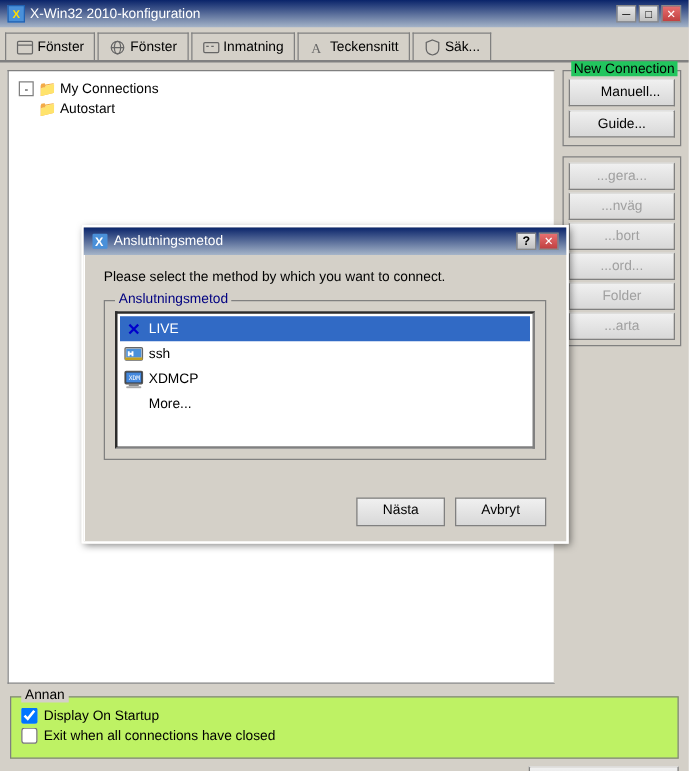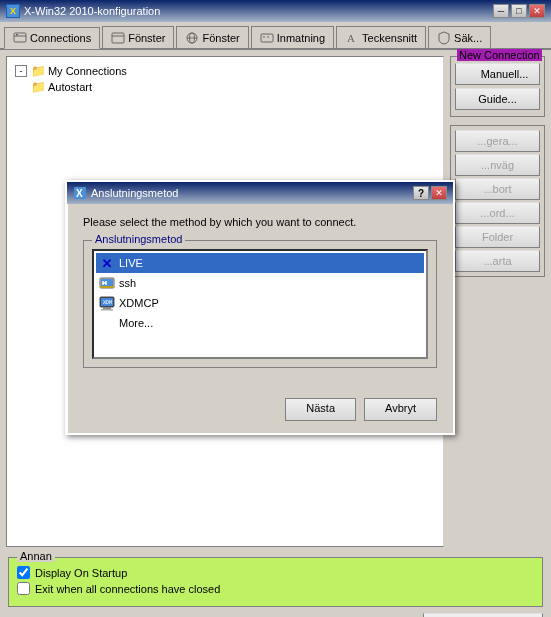--- a/index.html
+++ b/index.html
@@ -306,30 +306,20 @@
     <span>X-Win32 2010-konfiguration</span>
   </div>
   <div class="title-bar-buttons">
     <div class="title-btn">─</div>
     <div class="title-btn">□</div>
     <div class="title-btn close">✕</div>
   </div>
 </div>
 
 <div class="tab-bar">
-  <div class="tab active">
-    <div class="tab-icon">
-      <svg width="14" height="14" viewBox="0 0 14 14">
-        <rect x="1" y="2" width="12" height="9" rx="1" fill="none" stroke="#666" stroke-width="1"></rect>
-        <line x1="1" y1="5" x2="13" y2="5" stroke="#666" stroke-width="1"></line>
-        <rect x="3" y="3" width="2" height="1.5" fill="#666"></rect>
-      </svg>
-    </div>
-    <span>Connections</span>
-  </div>
   <div class="tab">
     <div class="tab-icon">
       <svg width="14" height="14" viewBox="0 0 14 14">
         <rect x="1" y="2" width="12" height="10" rx="1" fill="none" stroke="#666" stroke-width="1"></rect>
         <line x1="1" y1="5" x2="13" y2="5" stroke="#666" stroke-width="1"></line>
       </svg>
     </div>
     <span>Fönster</span>
   </div>
   <div class="tab">
@@ -384,21 +374,21 @@
           <span class="folder-icon">📁</span>
           <span>Autostart</span>
         </div>
       </div>
     </div>
   </div>
 
   <div class="right-panel">
 
     <div style="border: 1px solid #808080; padding: 6px 4px 6px 4px; background: #d4d0c8; position: relative;">
-      <div style="position: absolute; top: -8px; left: 6px; background: #a21caf; padding: 0 2px; font-size: 11px; font-weight: normal;">New Connection</div>
+      <div style="position: absolute; top: -8px; left: 6px; background: #22c55e; padding: 0 2px; font-size: 11px; font-weight: normal;">New Connection</div>
       <div class="win-btn" style="margin-bottom: 3px; padding-left: 20px;">Manuell...</div>
       <div class="win-btn">Guide...</div>
     </div>
 
     <div style="border: 1px solid #808080; padding: 4px; background: #d4d0c8; display: flex; flex-direction: column; gap: 2px; margin-top: 4px;">
       <div class="win-btn disabled">...gera...</div>
       <div class="win-btn disabled">...nväg</div>
       <div class="win-btn disabled">...bort</div>
       <div class="win-btn disabled">...ord...</div>
       <div class="win-btn disabled">Folder</div>

